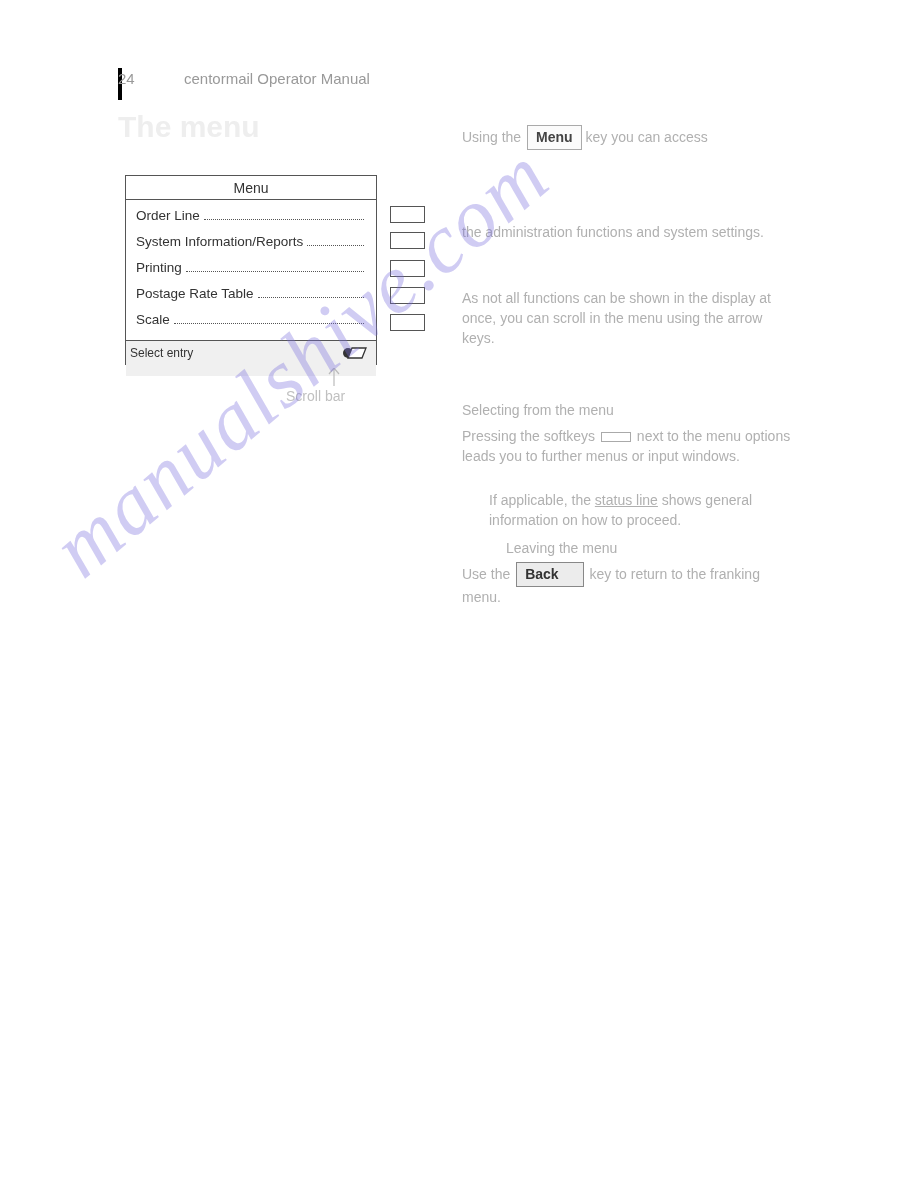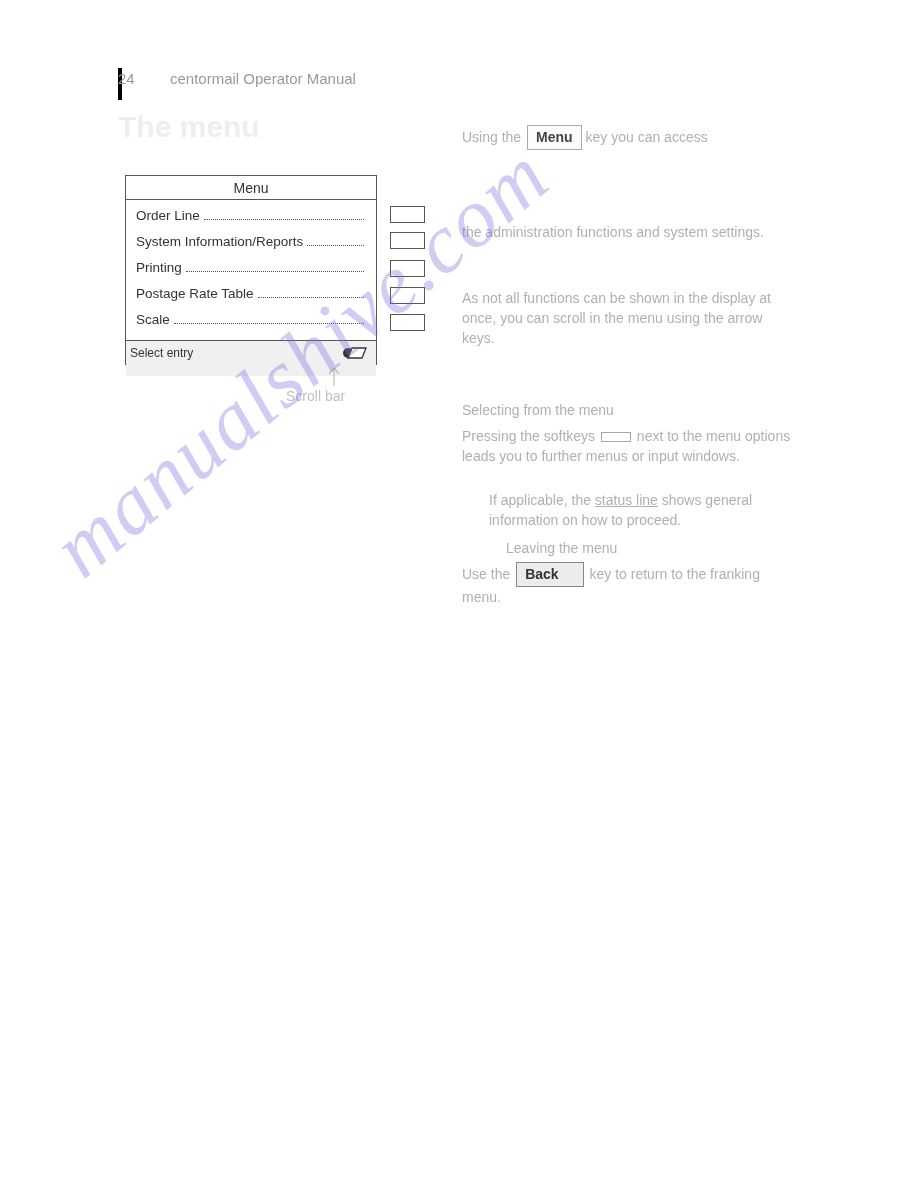--- a/index.html
+++ b/index.html
@@ -26,21 +26,21 @@
   }
   .page-number {
     position: absolute;
     left: 118px;
     top: 70px;
     font-size: 15px;
     color: #999;
   }
   .header-title {
     position: absolute;
-    left: 170px;
+    left: 184px;
     top: 70px;
     font-size: 15px;
     color: #999;
   }
   .section-heading {
     position: absolute;
     left: 118px;
     top: 110px;
     font-size: 30px;
     font-weight: 600;

